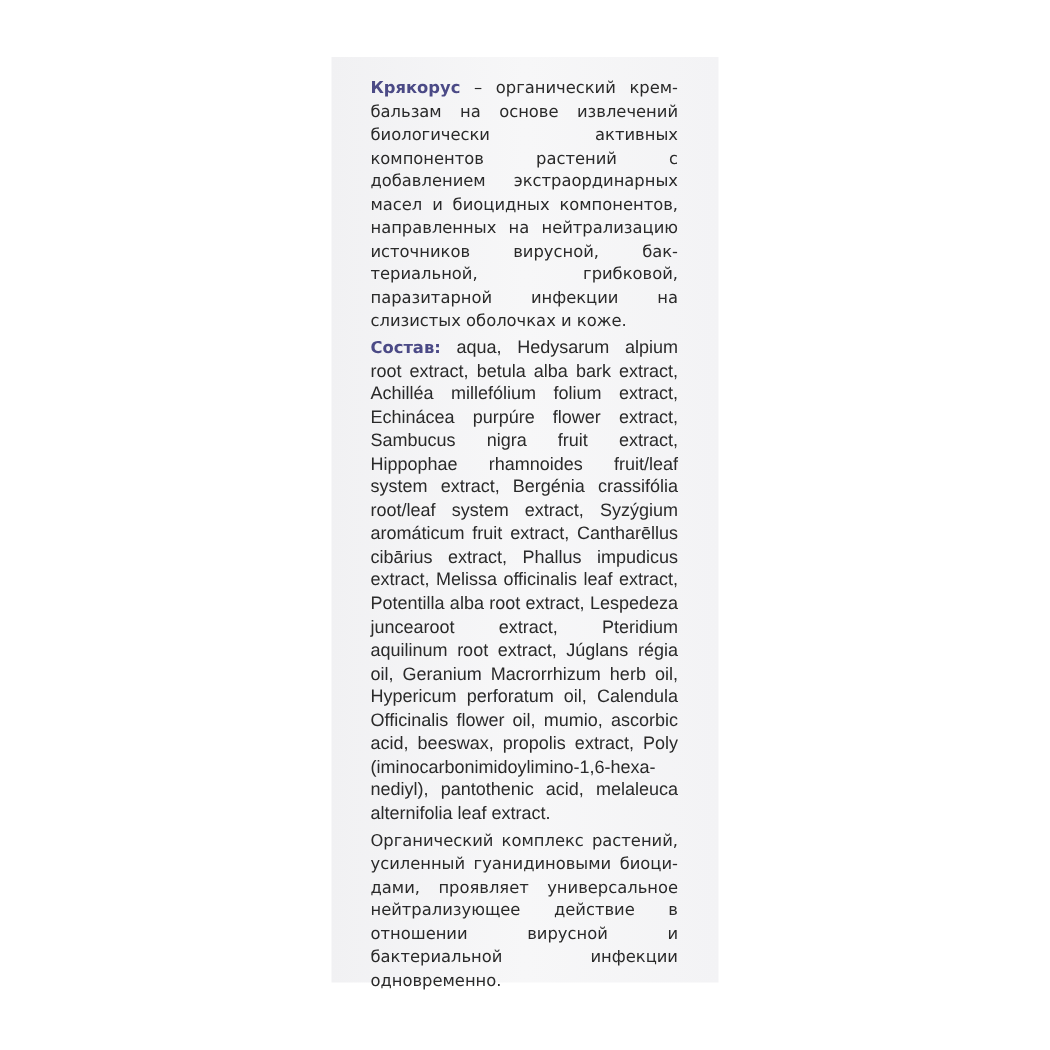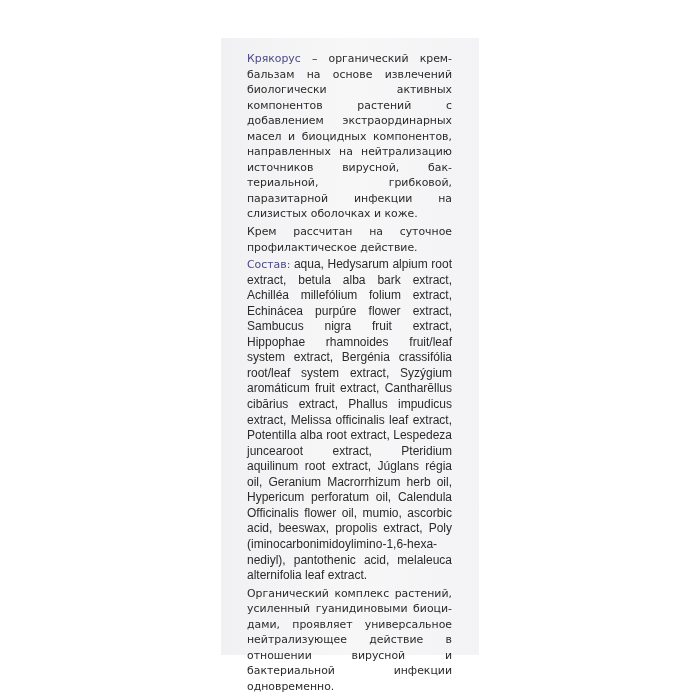--- a/index.html
+++ b/index.html
@@ -31,32 +31,31 @@
       letter-spacing: 0;
     }
     .para {
       margin: 0 0 2px 0;
       text-align: justify;
       text-align-last: left;
       hyphens: manual;
     }
     .lead {
       color: #4b4a86;
-      font-weight: normal;
+      font-weight: bold;
       margin-top: 18px;
     }
     .latin {
       font-family: "Liberation Sans", sans-serif;
       font-size: 12px;
     }
   </style>
 </head>
 <body>
 
 <div class="panel">
   <div class="content">
     <p class="para"><span class="lead">Крякорус</span><span> – органический крем-бальзам на основе извлечений био­логически активных компонентов растений с добавлением экстраор­динарных масел и биоцидных ком­понентов, направленных на нейтра­лизацию источников вирусной, бак­териальной, грибковой, паразитарной инфекции на слизистых оболочках и коже.</span></p>
-    <p class="para"><span>Крем рассчитан на суточное профи­лактическое действие.</span></p>
     <p class="para"><span class="lead">Состав:</span><span class="latin"> aqua, Hedysarum alpium root extract, betula alba bark extract, Achilléa millefólium folium extract, Echinácea purpúre flower extract, Sambucus nigra fruit extract, Hippophae rhamnoides fruit/leaf system extract, Bergénia crassifólia root/leaf system extract, Syzýgium aromáticum fruit extract, Cantharēllus cibārius extract, Phallus impudicus extract, Melissa officinalis leaf extract, Potentilla alba root extract, Lespedeza juncearoot extract, Pteridium aquilinum root extract, Júglans régia oil, Geranium Macrorrhizum herb oil, Hypericum perforatum oil, Calendula Officinalis flower oil, mumio, ascorbic acid, beeswax, propolis extract, Poly (iminocarbonimidoylimino-1,6-hexa­nediyl), pantothenic acid, melaleuca alternifolia leaf extract.</span></p>
     <p class="para"><span>Органический комплекс растений, усиленный гуанидиновыми биоци­дами, проявляет универсальное ней­трализующее действие в отношении вирусной и бактериальной инфекции одновременно.</span></p>
 
   </div>
 </div>
 
 </body></html>

